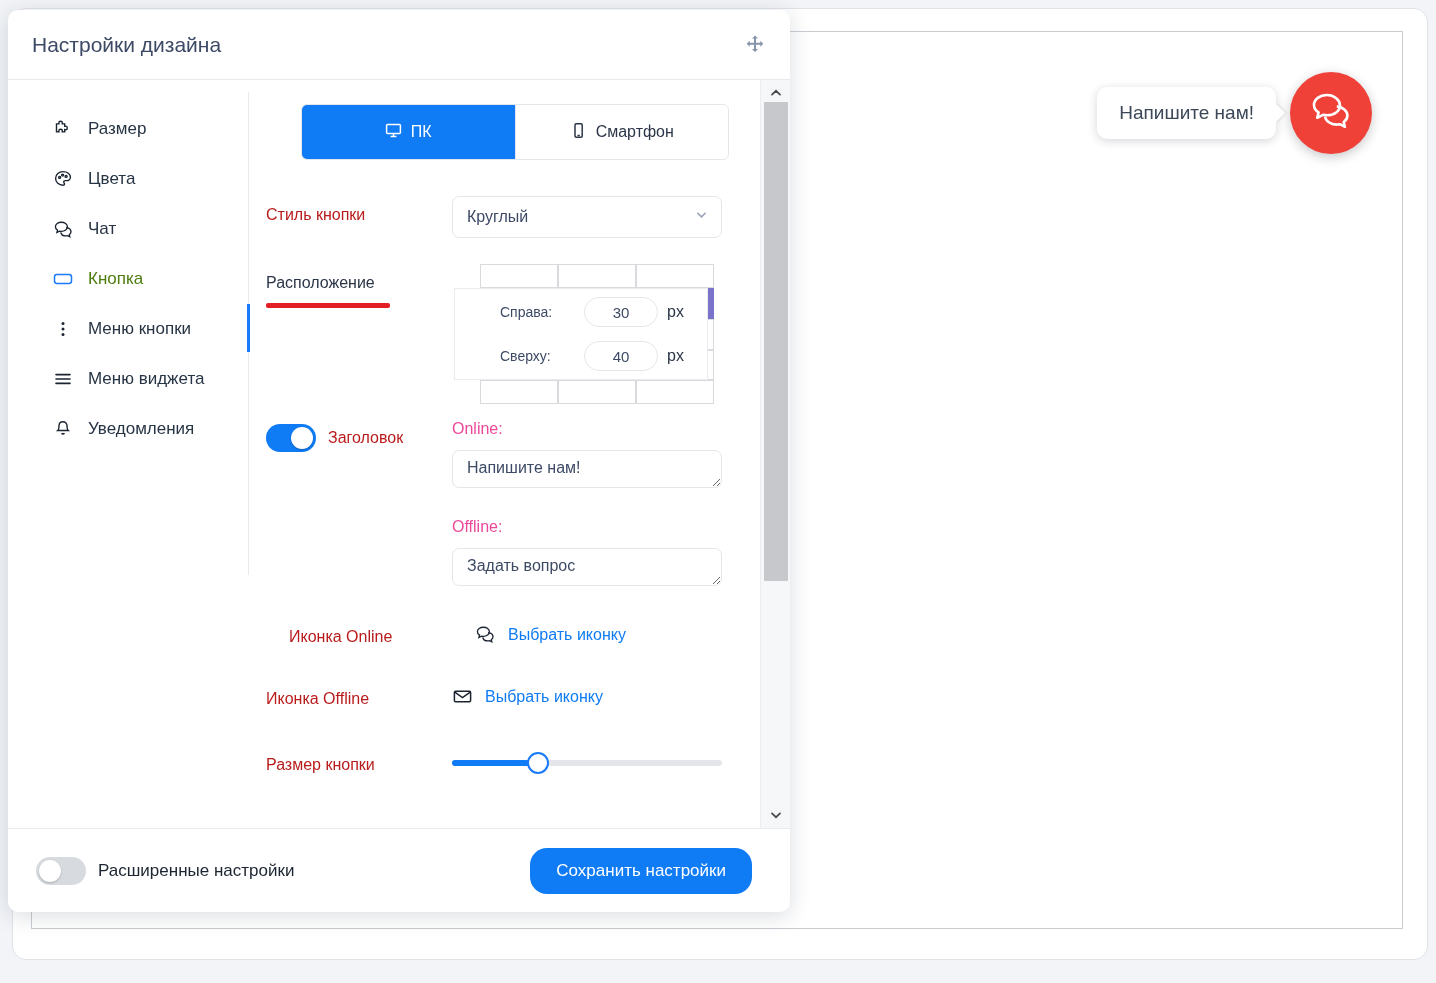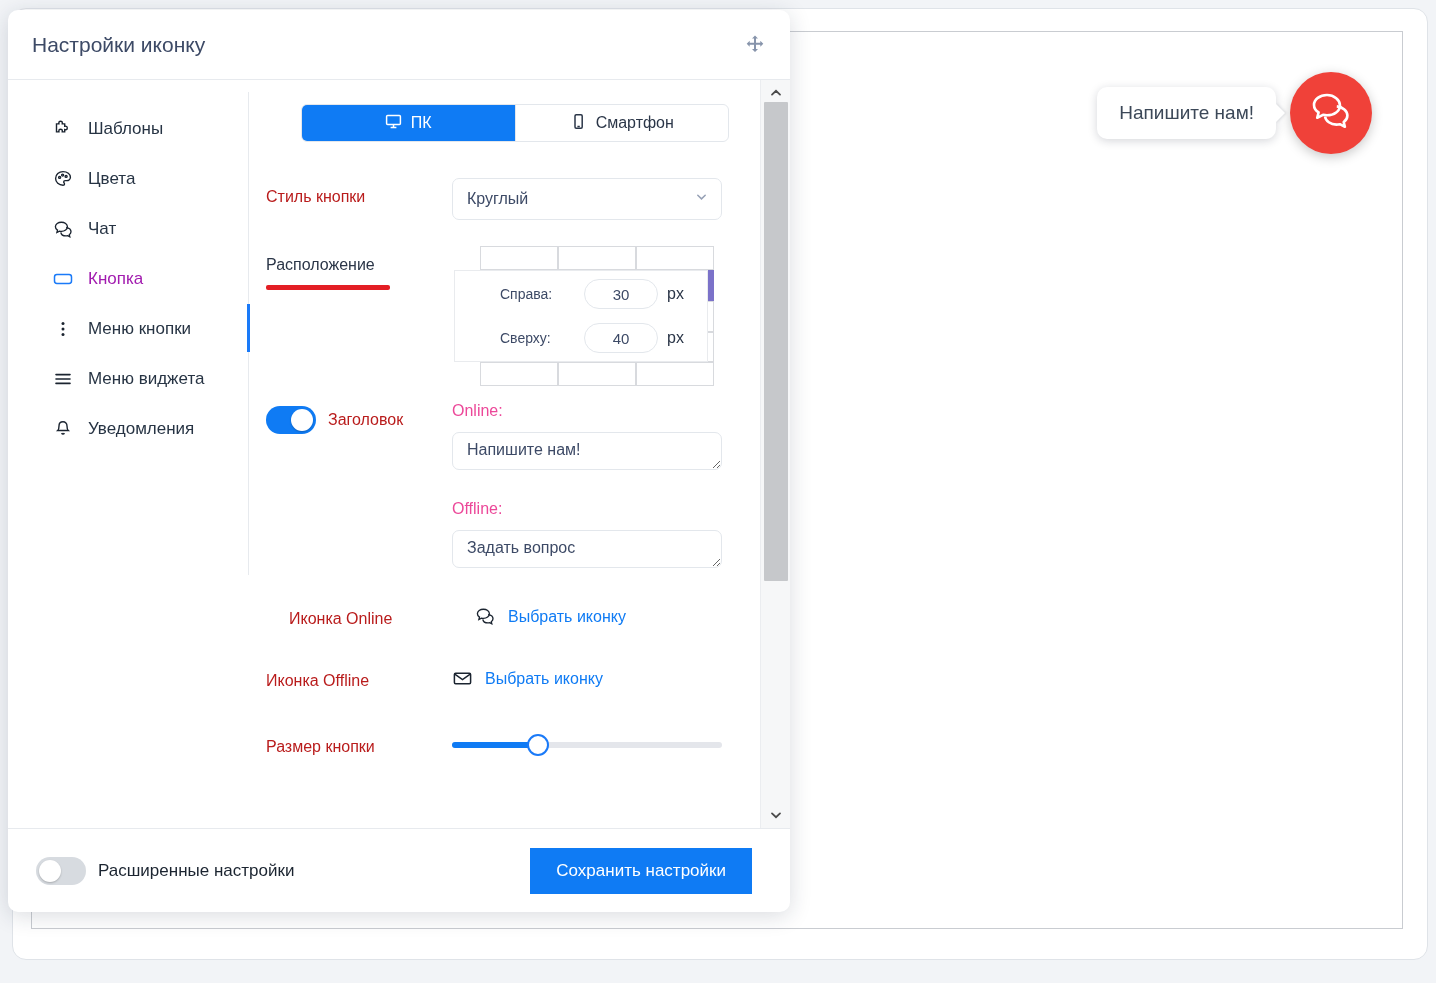--- a/index.html
+++ b/index.html
@@ -125,21 +125,21 @@
     cursor: pointer;
     position: relative;
   }
   .nav-item .nav-ico {
     width: 22px; height: 22px;
     margin-right: 14px;
     display: flex; align-items: center; justify-content: center;
     flex: none;
     color: #1b2430;
   }
-  .nav-item.active { color: #a21caf; }
+  .nav-item.active { color: #4d7c0f; }
   .nav-item.active .nav-ico { color: #1a7af8; }
   #active-bar {
     position: absolute;
     left: 239px;
     width: 3px; height: 48px;
     background: #1a7af8;
   }
 
   
   #content {
@@ -150,21 +150,21 @@
   }
 
   
   #device-tabs {
     display: flex;
     border: 1px solid #e3e7ec;
     border-radius: 6px;
     overflow: hidden;
     width: 428px;
     margin: 0 auto 36px auto;
-    height: 38px;
+    height: 56px;
     background: #fff;
   }
   .device-tab {
     flex: 1;
     display: flex; align-items: center; justify-content: center;
     gap: 9px;
     font-size: 16px;
     color: #2b3648;
     cursor: pointer;
     border-right: 1px solid #e3e7ec;
@@ -341,21 +341,21 @@
     border-top: 1px solid #e7eaee;
     display: flex; align-items: center;
     padding: 0 38px 0 28px;
   }
   #adv-wrap { display: flex; align-items: center; gap: 12px; flex: 1; }
   #adv-label { font-size: 17px; color: #1b2430; }
   #save-btn {
     background: #0f7bf4;
     color: #fff;
     border: none;
-    border-radius: 0;
+    border-radius: 17px;
     height: 46px;
     padding: 0 26px;
     font-size: 17px;
     font-family: inherit;
     cursor: pointer;
   }
 </style>
 </head>
 <body>
 
@@ -375,41 +375,41 @@
         </span>
       </div>
     </div>
 
   </div>
 </div>
 
 <div id="dialog">
 
   <div id="dialog-header">
-    <div id="dialog-title">Настройки иконку</div>
+    <div id="dialog-title">Настройки дизайна</div>
     <span id="move-handle">
       <svg width="22" height="22" viewBox="0 0 22 22" fill="currentColor">
         <path d="M11 1.5l3 3h-2v4.3h4.3v-2l3 3-3 3v-2H12v4.3h2l-3 3-3-3h2v-4.3H5.7v2l-3-3 3-3v2H10V4.5H8l3-3z"></path>
       </svg>
     </span>
   </div>
 
   <div id="dialog-body">
 
     <div id="sidebar">
       <div id="sidebar-divider"></div>
       <div id="active-bar" style="top: 224px;"></div>
 
       <div class="nav-item">
         <span class="nav-ico">
           <svg width="20" height="20" viewBox="0 0 20 20" fill="none" stroke="currentColor" stroke-width="1.4">
             <path d="M7.6 2.3c1 0 1.8.7 1.8 1.6 0 .4-.2.7-.2 1h2.5v2.4c.3 0 .6-.2 1-.2.9 0 1.6.8 1.6 1.8s-.7 1.8-1.6 1.8c-.4 0-.7-.2-1-.2v2.4H9.2c0-.3.2-.6.2-1 0-.9-.8-1.6-1.8-1.6s-1.8.7-1.8 1.6c0 .4.2.7.2 1H3.5V4.9h2.5c0-.3-.2-.6-.2-1 0-.9.8-1.6 1.8-1.6z"></path>
           </svg>
         </span>
-        <span>Шаблоны</span>
+        <span>Размер</span>
       </div>
 
       <div class="nav-item">
         <span class="nav-ico">
           <svg width="20" height="20" viewBox="0 0 20 20" fill="none" stroke="currentColor" stroke-width="1.4">
             <path d="M10 2.6c-4.1 0-7.4 3-7.4 6.8s3.3 6.8 7.4 6.8c.9 0 1.5-.6 1.5-1.3 0-.4-.2-.7-.4-1-.2-.3-.4-.6-.4-1 0-.7.6-1.3 1.4-1.3h1.6c2 0 3.7-1.5 3.7-3.4 0-3.1-3.1-5.6-7.4-5.6z"></path>
             <circle cx="6.6" cy="8.4" r="1"></circle>
             <circle cx="9.6" cy="6.1" r="1"></circle>
             <circle cx="13.1" cy="7.4" r="1"></circle>
           </svg>

